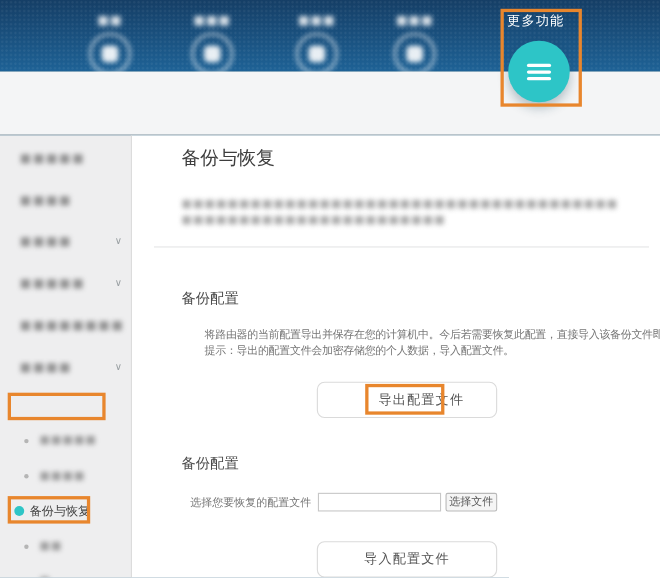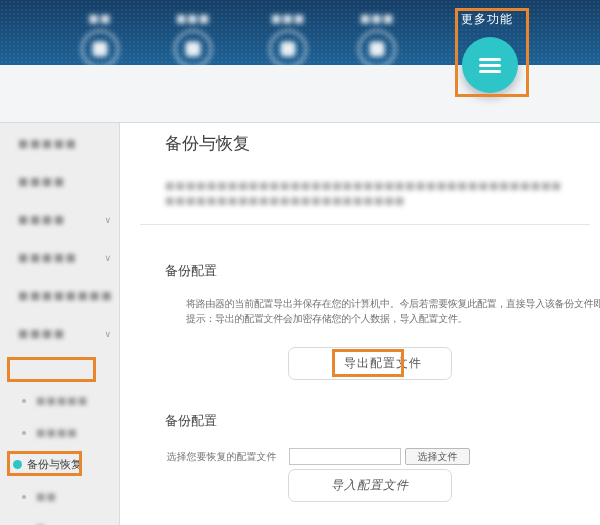--- a/index.html
+++ b/index.html
@@ -63,27 +63,27 @@
   .blur-line { position:absolute; font-size:10px; color:#8d8d8d; filter:blur(2.4px); opacity:.75; letter-spacing:1px; white-space:nowrap; overflow:hidden; }
   .divider { position:absolute; left:20px; top:101px; width:450px; border-top:1px solid #e4e5e6; }
   .sec-heading { position:absolute; left:45px; font-size:13px; color:#4a4a4a; }
   .desc { position:absolute; left:66px; font-size:10px; color:#757575; letter-spacing:-0.3px; white-space:nowrap; }
   .big-btn {
     position:absolute; left:168px; width:164px; height:33px;
     background:#fff; border:1px solid #dadada; border-radius:7px;
     font-size:12px; color:#555; text-align:center; line-height:31px; cursor:pointer;
     font-family:inherit; letter-spacing:1px;
   }
-  .file-label { position:absolute; left:40px; top:327px; width:123px; text-align:center; font-size:10px; color:#757575; white-space:nowrap;font-family:Liberation Serif, serif; }
+  .file-label { position:absolute; left:40px; top:327px; width:123px; text-align:right; font-size:10px; color:#757575; white-space:nowrap;font-family:Liberation Serif, serif; }
   .file-input {
     position:absolute; left:169px; top:325px; width:112px; height:17px;
     border:1px solid #c7c7c7; background:#fff; font-size:10px; padding:0 3px; font-family:inherit;
   }
   .choose-btn {
-    position:absolute; left:285px; top:325px; width:65px; height:17px;
+    position:absolute; left:285px; top:325px; width:47px; height:17px;
     background:#f5f5f5; border:1px solid #b9b9b9; border-radius:2px;
     font-size:10px; color:#555; line-height:15px; text-align:center; cursor:pointer; font-family:inherit;
   }
 
   
   .watermark { position:absolute; left:483px; top:455px; width:115px; text-align:left; pointer-events:none; }
   .wm-logo { font-size:29px; color:rgba(130,203,203,0.55); letter-spacing:2px; white-space:nowrap; }
   .wm-url { font-size:15px; color:#cfd5d8; letter-spacing:0.5px; margin-top:3px; }
 
   
@@ -197,21 +197,21 @@
 
       <div class="sec-heading" style="top:139px;">备份配置</div>
       <div class="desc" style="top:174px;">将路由器的当前配置导出并保存在您的计算机中。今后若需要恢复此配置，直接导入该备份文件即可。</div>
       <div class="desc" style="top:189px;">提示：导出的配置文件会加密存储您的个人数据，导入配置文件。</div>
       <button class="big-btn" style="top:224px;padding-left:26px;">导出配置文件</button>
 
       <div class="sec-heading" style="top:289px;">备份配置</div>
       <div class="file-label">选择您要恢复的配置文件</div>
       <input class="file-input" type="text" value="" style="">
       <button class="choose-btn">选择文件</button>
-      <button class="big-btn" style="top:346px;font-style:italic;">导入配置文件</button>
+      <button class="big-btn" style="top:369px;">导入配置文件</button>
     </div>
   </div>
 
 
   <div class="hl hl-fab"></div>
   <div class="hl hl-sys"></div>
   <div class="hl hl-backup-item"></div>
   <div class="hl hl-export"></div>
 
 </div>

